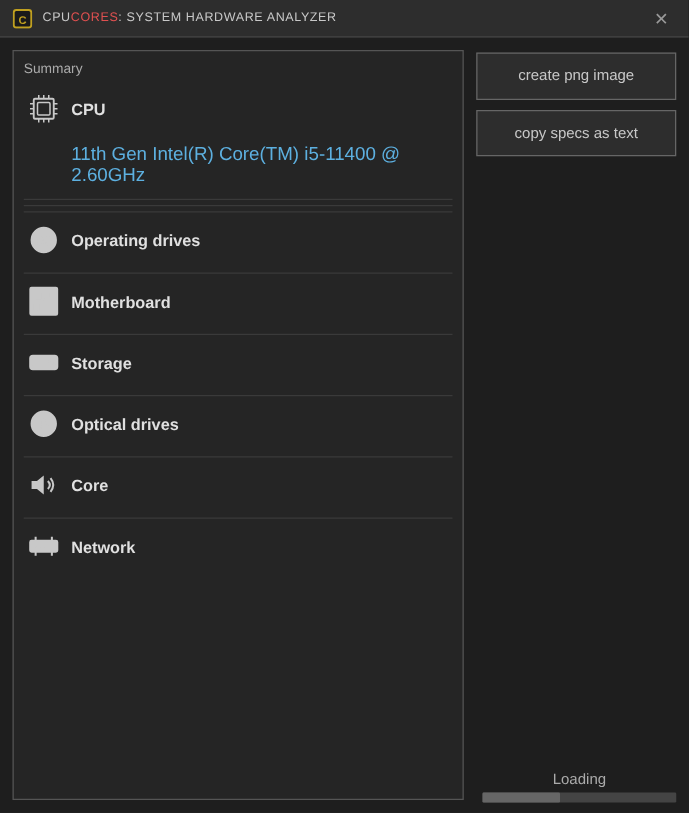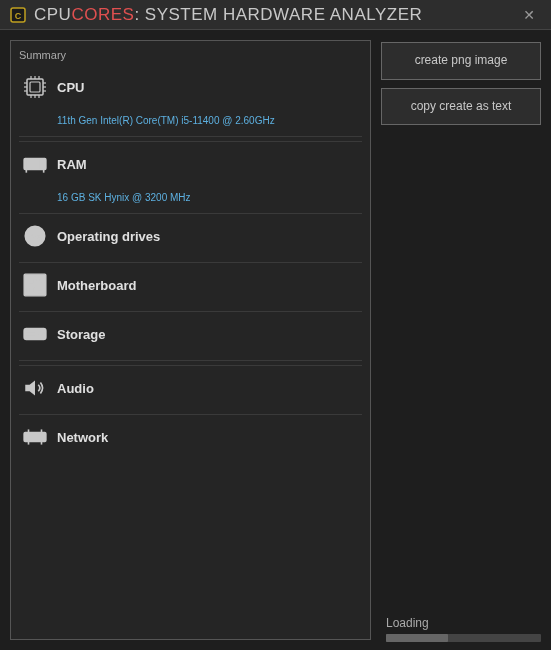--- a/index.html
+++ b/index.html
@@ -26,21 +26,21 @@
     .title-bar-left {
       display: flex;
       align-items: center;
       gap: 8px;
     }
     .title-icon {
       width: 16px;
       height: 16px;
     }
     .title-text {
-      font-size: 17px;
+      font-size: 10px;
       color: #c8c8c8;
       letter-spacing: 0.5px;
     }
     .title-text span {
       color: #e05050;
     }
     .close-btn {
       font-size: 14px;
       color: #999;
       cursor: pointer;
@@ -90,21 +90,21 @@
     }
     .hw-icon svg {
       fill: #c8c8c8;
     }
     .hw-name {
       font-size: 13px;
       font-weight: bold;
       color: #e0e0e0;
     }
     .hw-detail {
-      font-size: 10px;
+      font-size: 15px;
       color: #5db0e0;
       margin-left: 36px;
       margin-top: 14px;
     }
 
     
     .right-panel {
       width: 160px;
       display: flex;
       flex-direction: column;
@@ -121,20 +121,21 @@
       text-align: center;
       line-height: 1.3;
     }
 
     
     .loading-area {
       position: absolute;
       bottom: 8px;
       right: 10px;
       width: 155px;
+      text-align: center;
     }
     .loading-text {
       font-size: 12px;
       color: #aaa;
       margin-bottom: 4px;
     }
     .loading-bar-bg {
       width: 100%;
       height: 8px;
       background: #444;
@@ -198,39 +199,20 @@
         <span class="hw-name">CPU</span>
       </div>
       <div class="hw-detail">11th Gen Intel(R) Core(TM) i5-11400 @ 2.60GHz</div>
     </div>
 
     <hr class="hw-divider">
 
 
     <hr class="hw-divider">
 
-    <div class="hw-item">
-      <div class="hw-item-header">
-        <div class="hw-icon">
-          <svg viewBox="0 0 24 24" width="26" height="26" fill="none" stroke="#c8c8c8" stroke-width="1.5">
-            <rect x="2" y="7" width="20" height="10" rx="1"></rect>
-            <line x1="5" y1="7" x2="5" y2="17"></line>
-            <line x1="8" y1="7" x2="8" y2="17"></line>
-            <line x1="11" y1="7" x2="11" y2="17"></line>
-            <line x1="14" y1="7" x2="14" y2="17"></line>
-            <line x1="17" y1="7" x2="17" y2="17"></line>
-            <line x1="20" y1="7" x2="20" y2="17"></line>
-            <line x1="4" y1="17" x2="4" y2="20"></line>
-            <line x1="20" y1="17" x2="20" y2="20"></line>
-          </svg>
-        </div>
-        <span class="hw-name">RAM</span>
-      </div>
-      <div class="hw-detail">16 GB SK Hynix @ 3200 MHz</div>
-    </div>
 
     <hr class="hw-divider">
 
     <div class="hw-item">
       <div class="hw-item-header">
         <div class="hw-icon">
           <svg viewBox="0 0 24 24" width="26" height="26" fill="none" stroke="#c8c8c8" stroke-width="1.5">
             <circle cx="12" cy="12" r="9"></circle>
             <text x="12" y="16" text-anchor="middle" font-size="9" fill="#c8c8c8" stroke="none" font-weight="bold">OS</text>
           </svg>
@@ -271,33 +253,45 @@
             <line x1="4" y1="10" x2="12" y2="10"></line>
             <line x1="4" y1="14" x2="12" y2="14"></line>
           </svg>
         </div>
         <span class="hw-name">Storage</span>
       </div>
     </div>
 
     <hr class="hw-divider">
 
+    <div class="hw-item">
+      <div class="hw-item-header">
+        <div class="hw-icon">
+          <svg viewBox="0 0 24 24" width="26" height="26" fill="none" stroke="#c8c8c8" stroke-width="1.5">
+            <circle cx="12" cy="12" r="9"></circle>
+            <circle cx="12" cy="12" r="3"></circle>
+            <circle cx="12" cy="12" r="1" fill="#c8c8c8"></circle>
+          </svg>
+        </div>
+        <span class="hw-name">Optical drives</span>
+      </div>
+    </div>
 
     <hr class="hw-divider">
 
     <div class="hw-item">
       <div class="hw-item-header">
         <div class="hw-icon">
           <svg viewBox="0 0 24 24" width="26" height="26" fill="none" stroke="#c8c8c8" stroke-width="1.5">
             <polygon points="3,9 3,15 7,15 12,19 12,5 7,9" fill="#c8c8c8" stroke="none"></polygon>
             <path d="M15 9 Q18 12 15 15" stroke="#c8c8c8" stroke-width="1.5" fill="none"></path>
             <path d="M17 7 Q21 12 17 17" stroke="#c8c8c8" stroke-width="1.5" fill="none"></path>
           </svg>
         </div>
-        <span class="hw-name">Audio</span>
+        <span class="hw-name">Core</span>
       </div>
     </div>
 
     <hr class="hw-divider">
 
     <div class="hw-item">
       <div class="hw-item-header">
         <div class="hw-icon">
           <svg viewBox="0 0 24 24" width="26" height="26" fill="none" stroke="#c8c8c8" stroke-width="1.5">
             <rect x="2" y="8" width="20" height="8" rx="1"></rect>
@@ -311,21 +305,21 @@
           </svg>
         </div>
         <span class="hw-name">Network</span>
       </div>
     </div>
 
   </div>
 
   <div class="right-panel">
     <button class="action-btn">create png image</button>
-    <button class="action-btn">copy create as text</button>
+    <button class="action-btn">copy specs as text</button>
   </div>
 
 </div>
 
 <div class="loading-area">
   <div class="loading-text">Loading</div>
   <div class="loading-bar-bg">
     <div class="loading-bar-fill" style="width: 40%;"></div>
   </div>
 </div>

